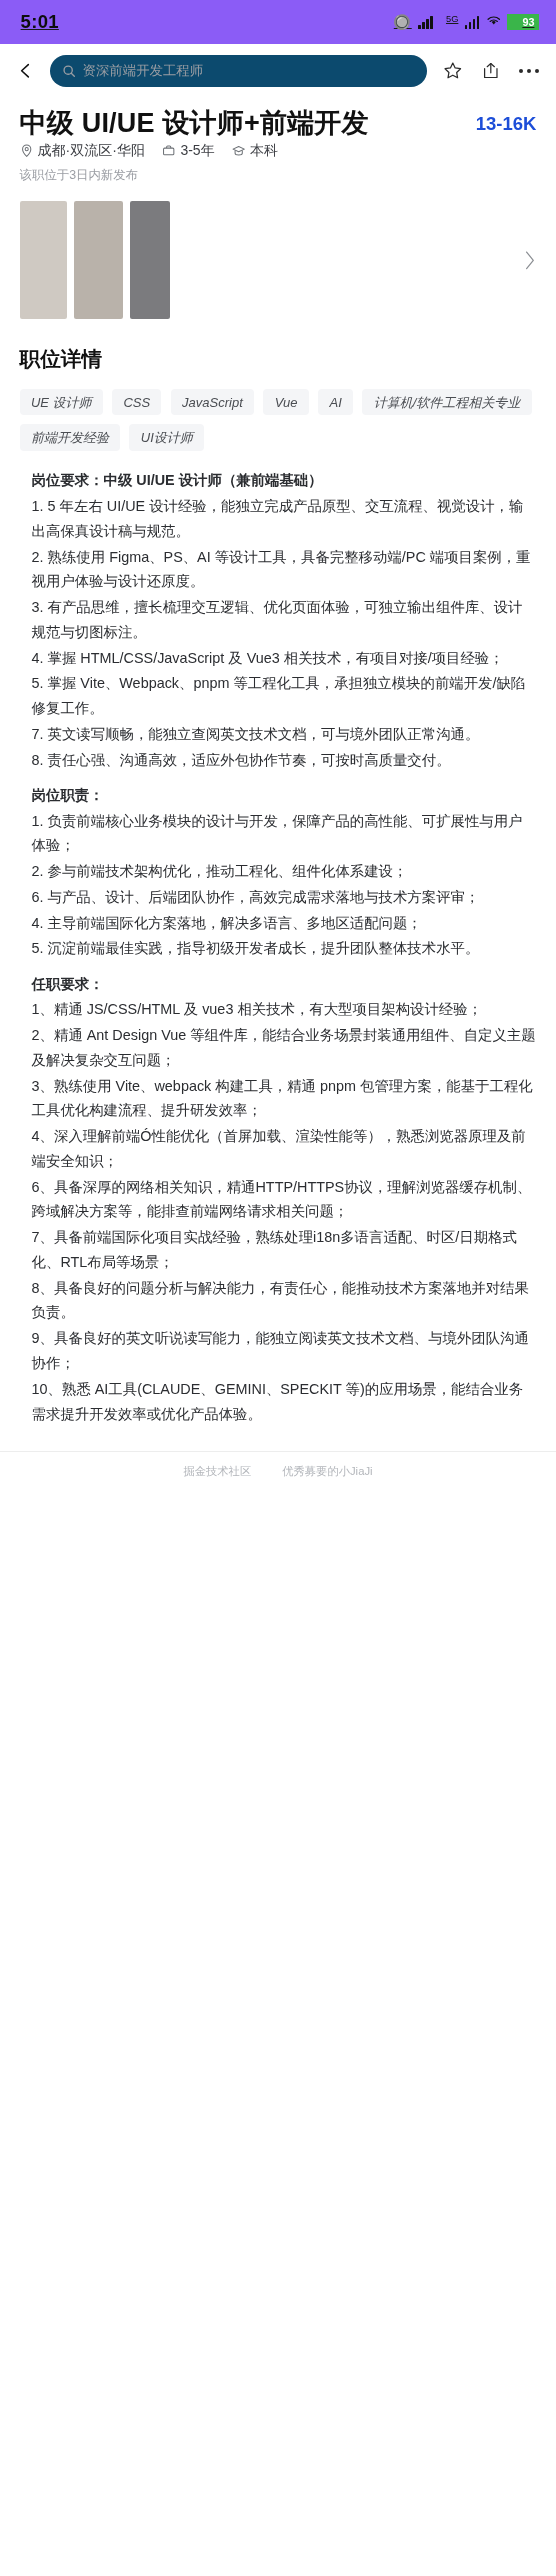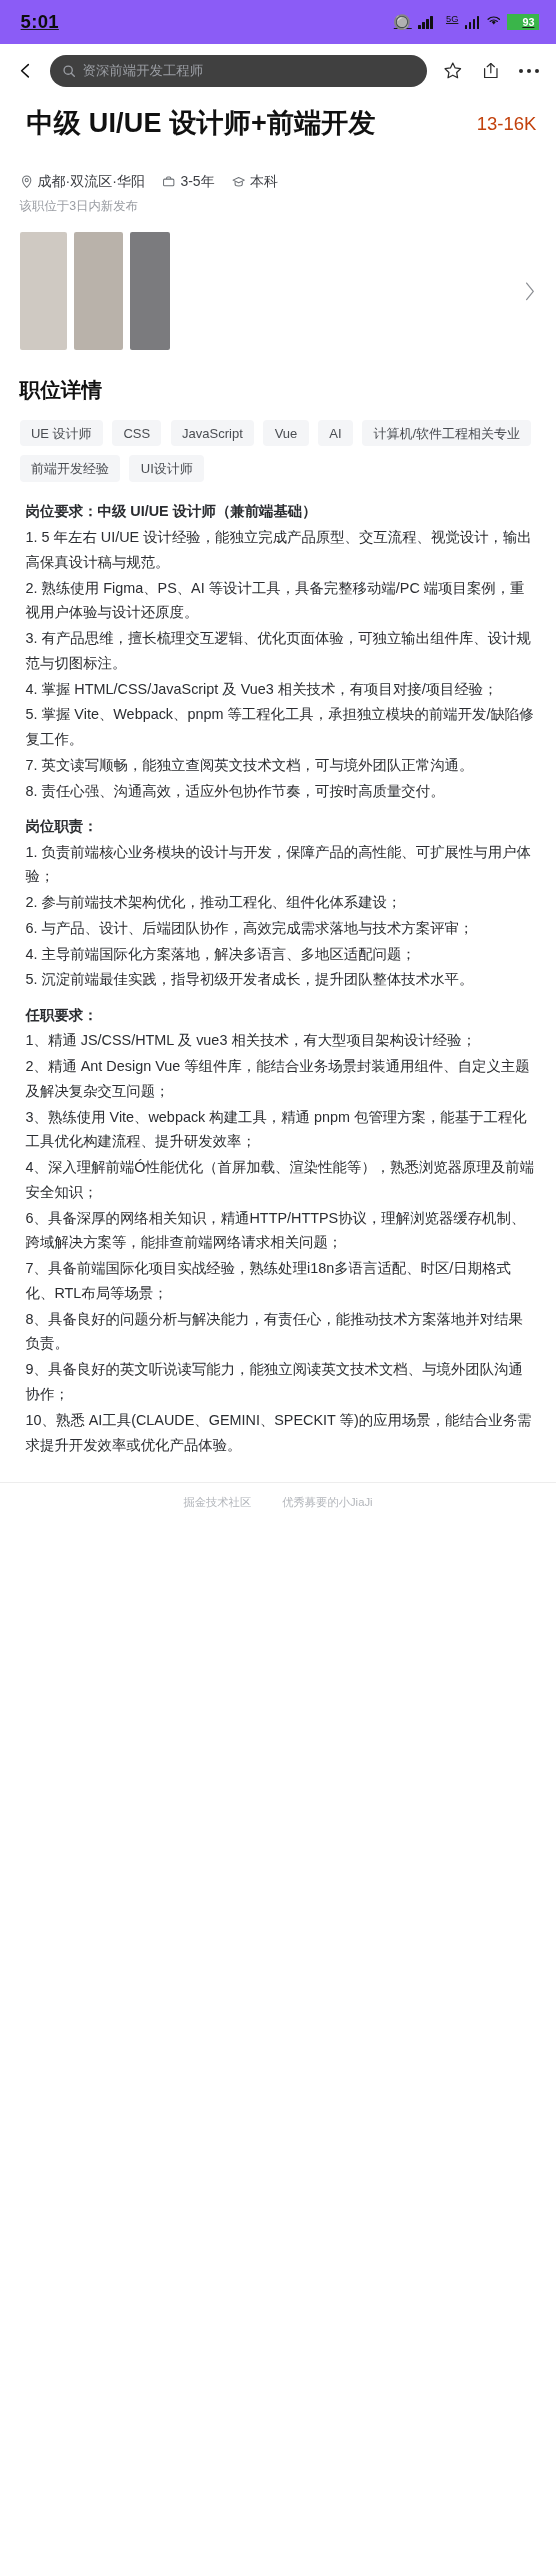--- a/index.html
+++ b/index.html
@@ -104,21 +104,21 @@
     height: 29px;
     display: flex;
     align-items: center;
     justify-content: center;
     flex: none;
   }
   .back-btn svg { display:block; }
   .searchbox {
     flex: 1 1 auto;
     height: 32px;
-    background: #404040;
+    background: #0c4a6e;
     border-radius: 16px;
     display: flex;
     align-items: center;
     padding: 0 12.4px;
     box-sizing: border-box;
     gap: 6.2px;
     min-width: 0;
   }
   .search-ico { flex: none; display:flex; }
   .search-text {
@@ -156,44 +156,43 @@
 
   
   .content { padding: 0 19.6px; box-sizing: border-box; }
 
   .title-row {
     display: flex;
     align-items: flex-start;
     justify-content: space-between;
     gap: 2px;
     margin-top: 8.2px;
-    margin-left: 7px;
   }
   .job-title {
     font-size: 27px;
     font-weight: bold;
     line-height: 1.32;
     color: #111;
     letter-spacing: 0.2px;
     flex: 1 1 auto;
   }
   .salary {
     font-size: 18.5px;
-    font-weight: normal;
-    color: #c2410c;
+    font-weight: bold;
+    color: #1d4ed8;
     white-space: nowrap;
     padding-top: 7.2px;
     flex: none;
   }
 
   .meta-row {
     display: flex;
     align-items: center;
     gap: 17.5px;
-    margin-top: 31px;
+    margin-top: 0;
     font-size: 14px;
     color: #3b3d42;
   }
   .meta-item {
     display: flex;
     align-items: center;
     gap: 4.6px;
     white-space: nowrap;
   }
   .meta-item svg { flex:none; }
@@ -250,31 +249,32 @@
     margin-top: 15.5px;
   }
   .tag {
     background: #f4f5f7;
     color: #4a4d52;
     font-size: 13px;
     padding: 6.7px 11.3px;
     border-radius: 4.1px;
     line-height: 1;
     white-space: nowrap;
+    font-style: italic;
   }
 
   
   .jd {
     margin-top: 17.5px;
     font-size: 14.4px;
     line-height: 1.72;
     color: #2b2d31;
     word-break: break-word;
   }
-  .jd p { margin: 0 0 1px 6px; }
+  .jd p { margin: 0 0 1px 12px; }
   .jd p.blank { height: 9.3px; margin:0; }
   .jd .bold { font-weight: bold; }
 
   
   .footer {
     margin-top: 24px;
     height: 38px;
     border-top: 0.5px solid #ededed;
     display: flex;
     align-items: center;

